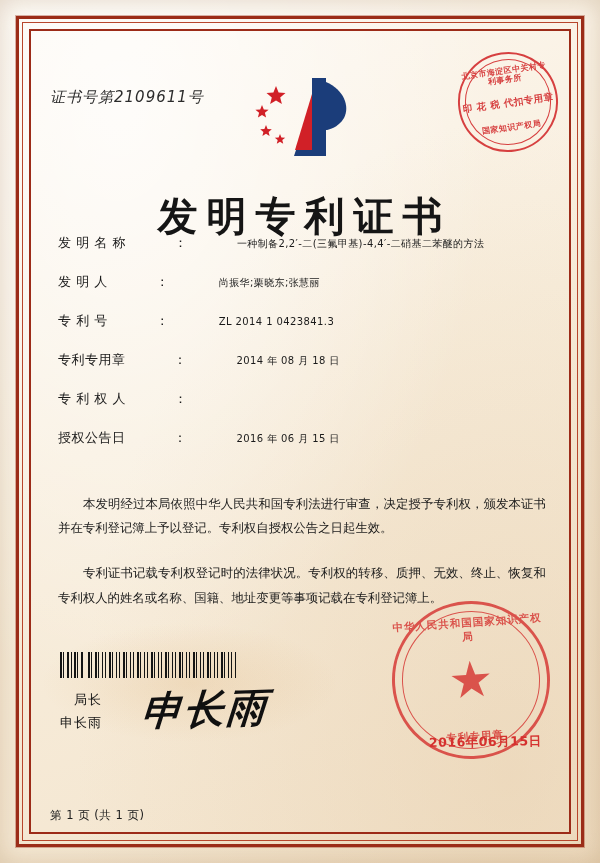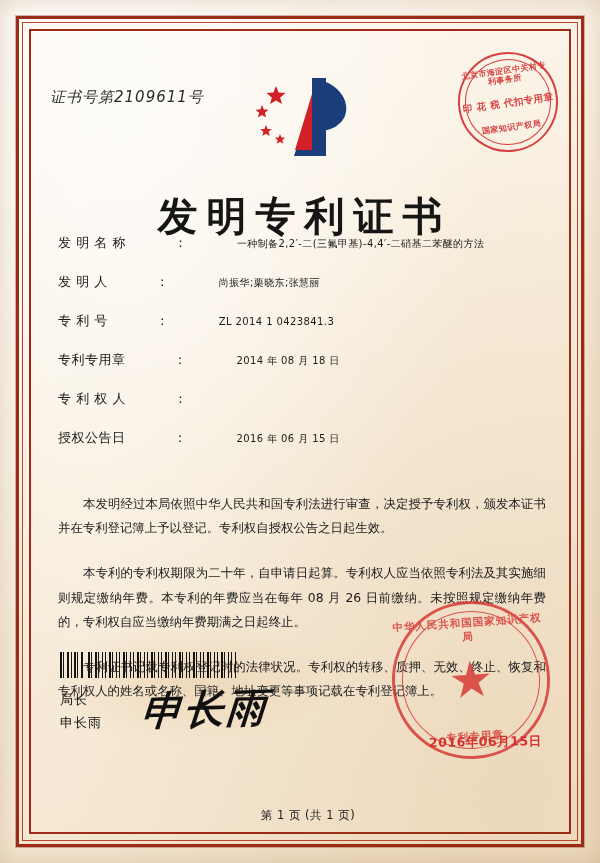--- a/index.html
+++ b/index.html
@@ -223,20 +223,21 @@
   
   .sig-block {
     position: absolute;
     left: 26px;
     top: 655px;
     font-family: "DejaVu Sans", "Liberation Sans", sans-serif;
     font-size: 13px;
     line-height: 1.75;
     color: #141414;
     letter-spacing: 1px;
+    text-align: right;
   }
   .sig-script {
     position: absolute;
     left: 108px;
     top: 648px;
     font-family: "DejaVu Serif", "Liberation Serif", serif;
     font-size: 40px;
     font-style: italic;
     font-weight: bold;
     color: #101010;
@@ -297,21 +298,20 @@
     color: #d5312e;
     letter-spacing: 0.5px;
     transform: rotate(-1deg);
   }
 
   
   .footer {
     position: absolute;
     left: 16px; right: 0;
     bottom: 6px;
-    text-align: center;
     font-family: "DejaVu Sans", "Liberation Sans", sans-serif;
     font-size: 11.5px;
     color: #1c1c1c;
     letter-spacing: 0.5px;
   }
 
   
   .wash {
     position: absolute;
     left: 40px;
@@ -393,21 +393,20 @@
       </div>
       <div class="field-row">
         <span class="field-label">授权公告日</span>
         <span class="field-sep">：</span>
         <span class="field-value">2016 年 06 月 15 日</span>
       </div>
     </div>
 
     <div class="paras">
       <p class="para">本发明经过本局依照中华人民共和国专利法进行审查，决定授予专利权，颁发本证书并在专利登记簿上予以登记。专利权自授权公告之日起生效。</p>
-      <p class="para">本专利的专利权期限为二十年，自申请日起算。专利权人应当依照专利法及其实施细则规定缴纳年费。本专利的年费应当在每年 08 月 26 日前缴纳。未按照规定缴纳年费的，专利权自应当缴纳年费期满之日起终止。</p>
       <p class="para">专利证书记载专利权登记时的法律状况。专利权的转移、质押、无效、终止、恢复和专利权人的姓名或名称、国籍、地址变更等事项记载在专利登记簿上。</p>
     </div>
 
     <div class="barcode"></div>
 
     <div class="sig-block">
       <div>局长</div>
       <div>申长雨</div>
     </div>
     <div class="sig-script">申长雨</div>

